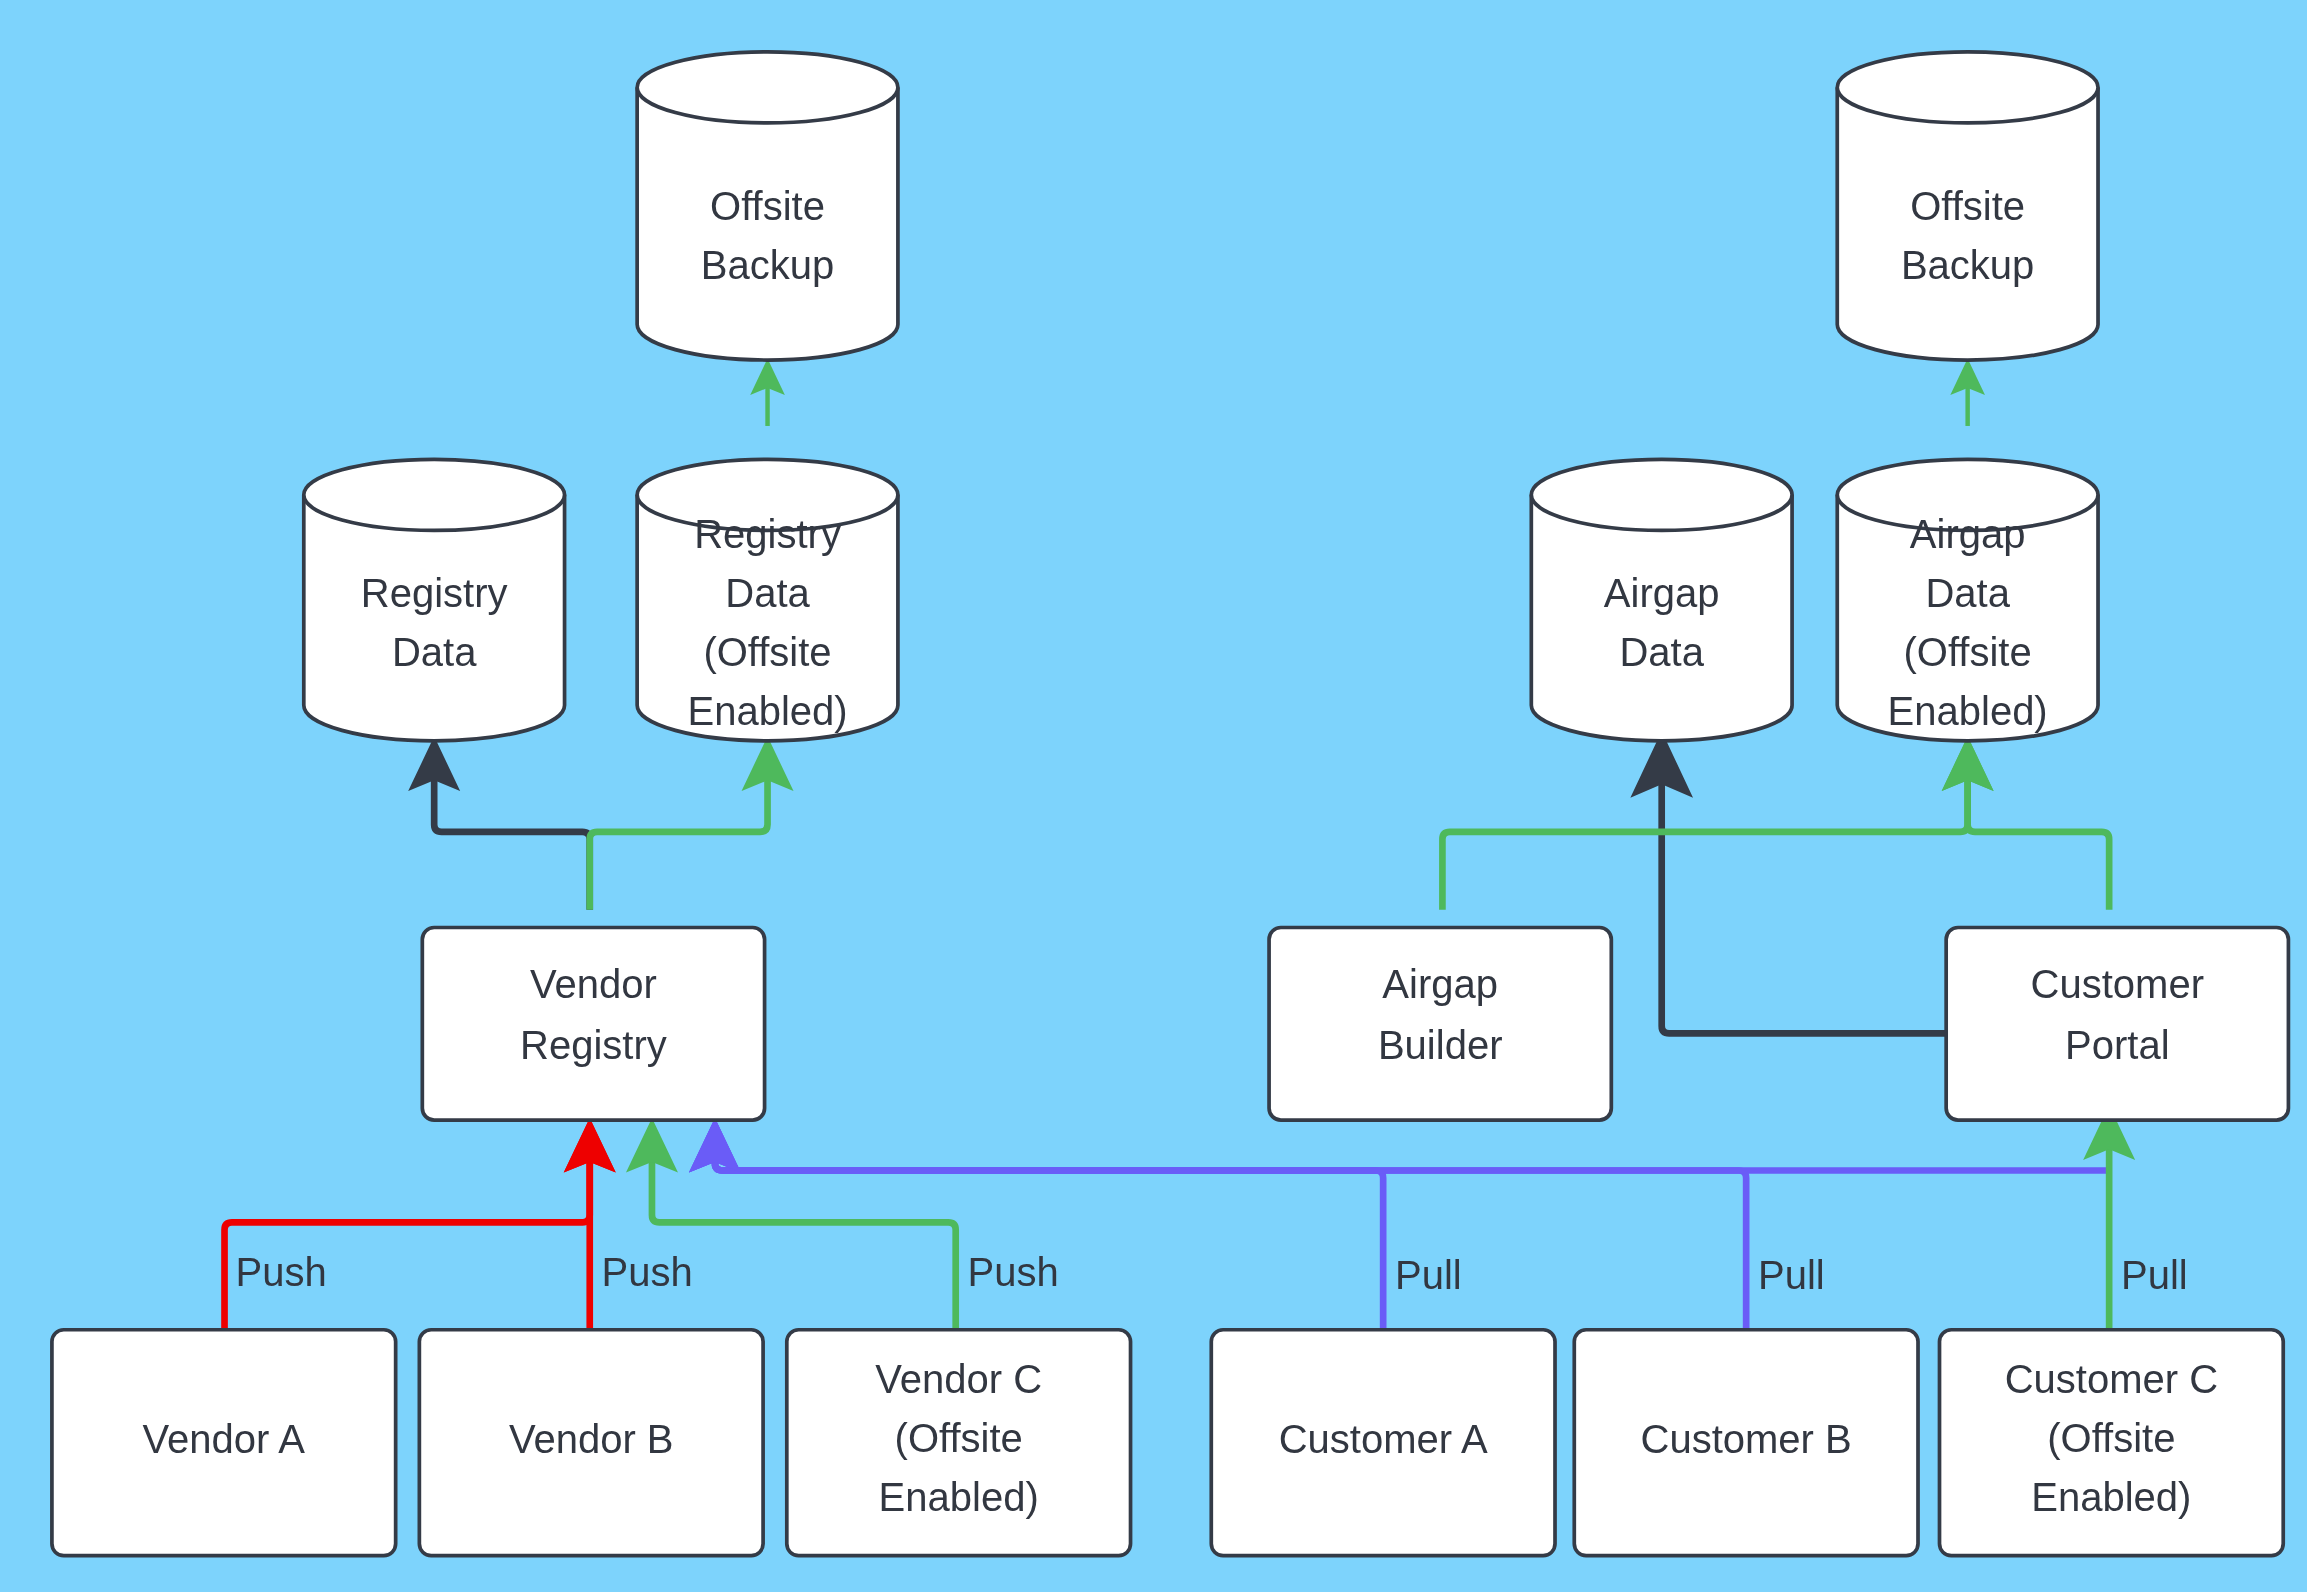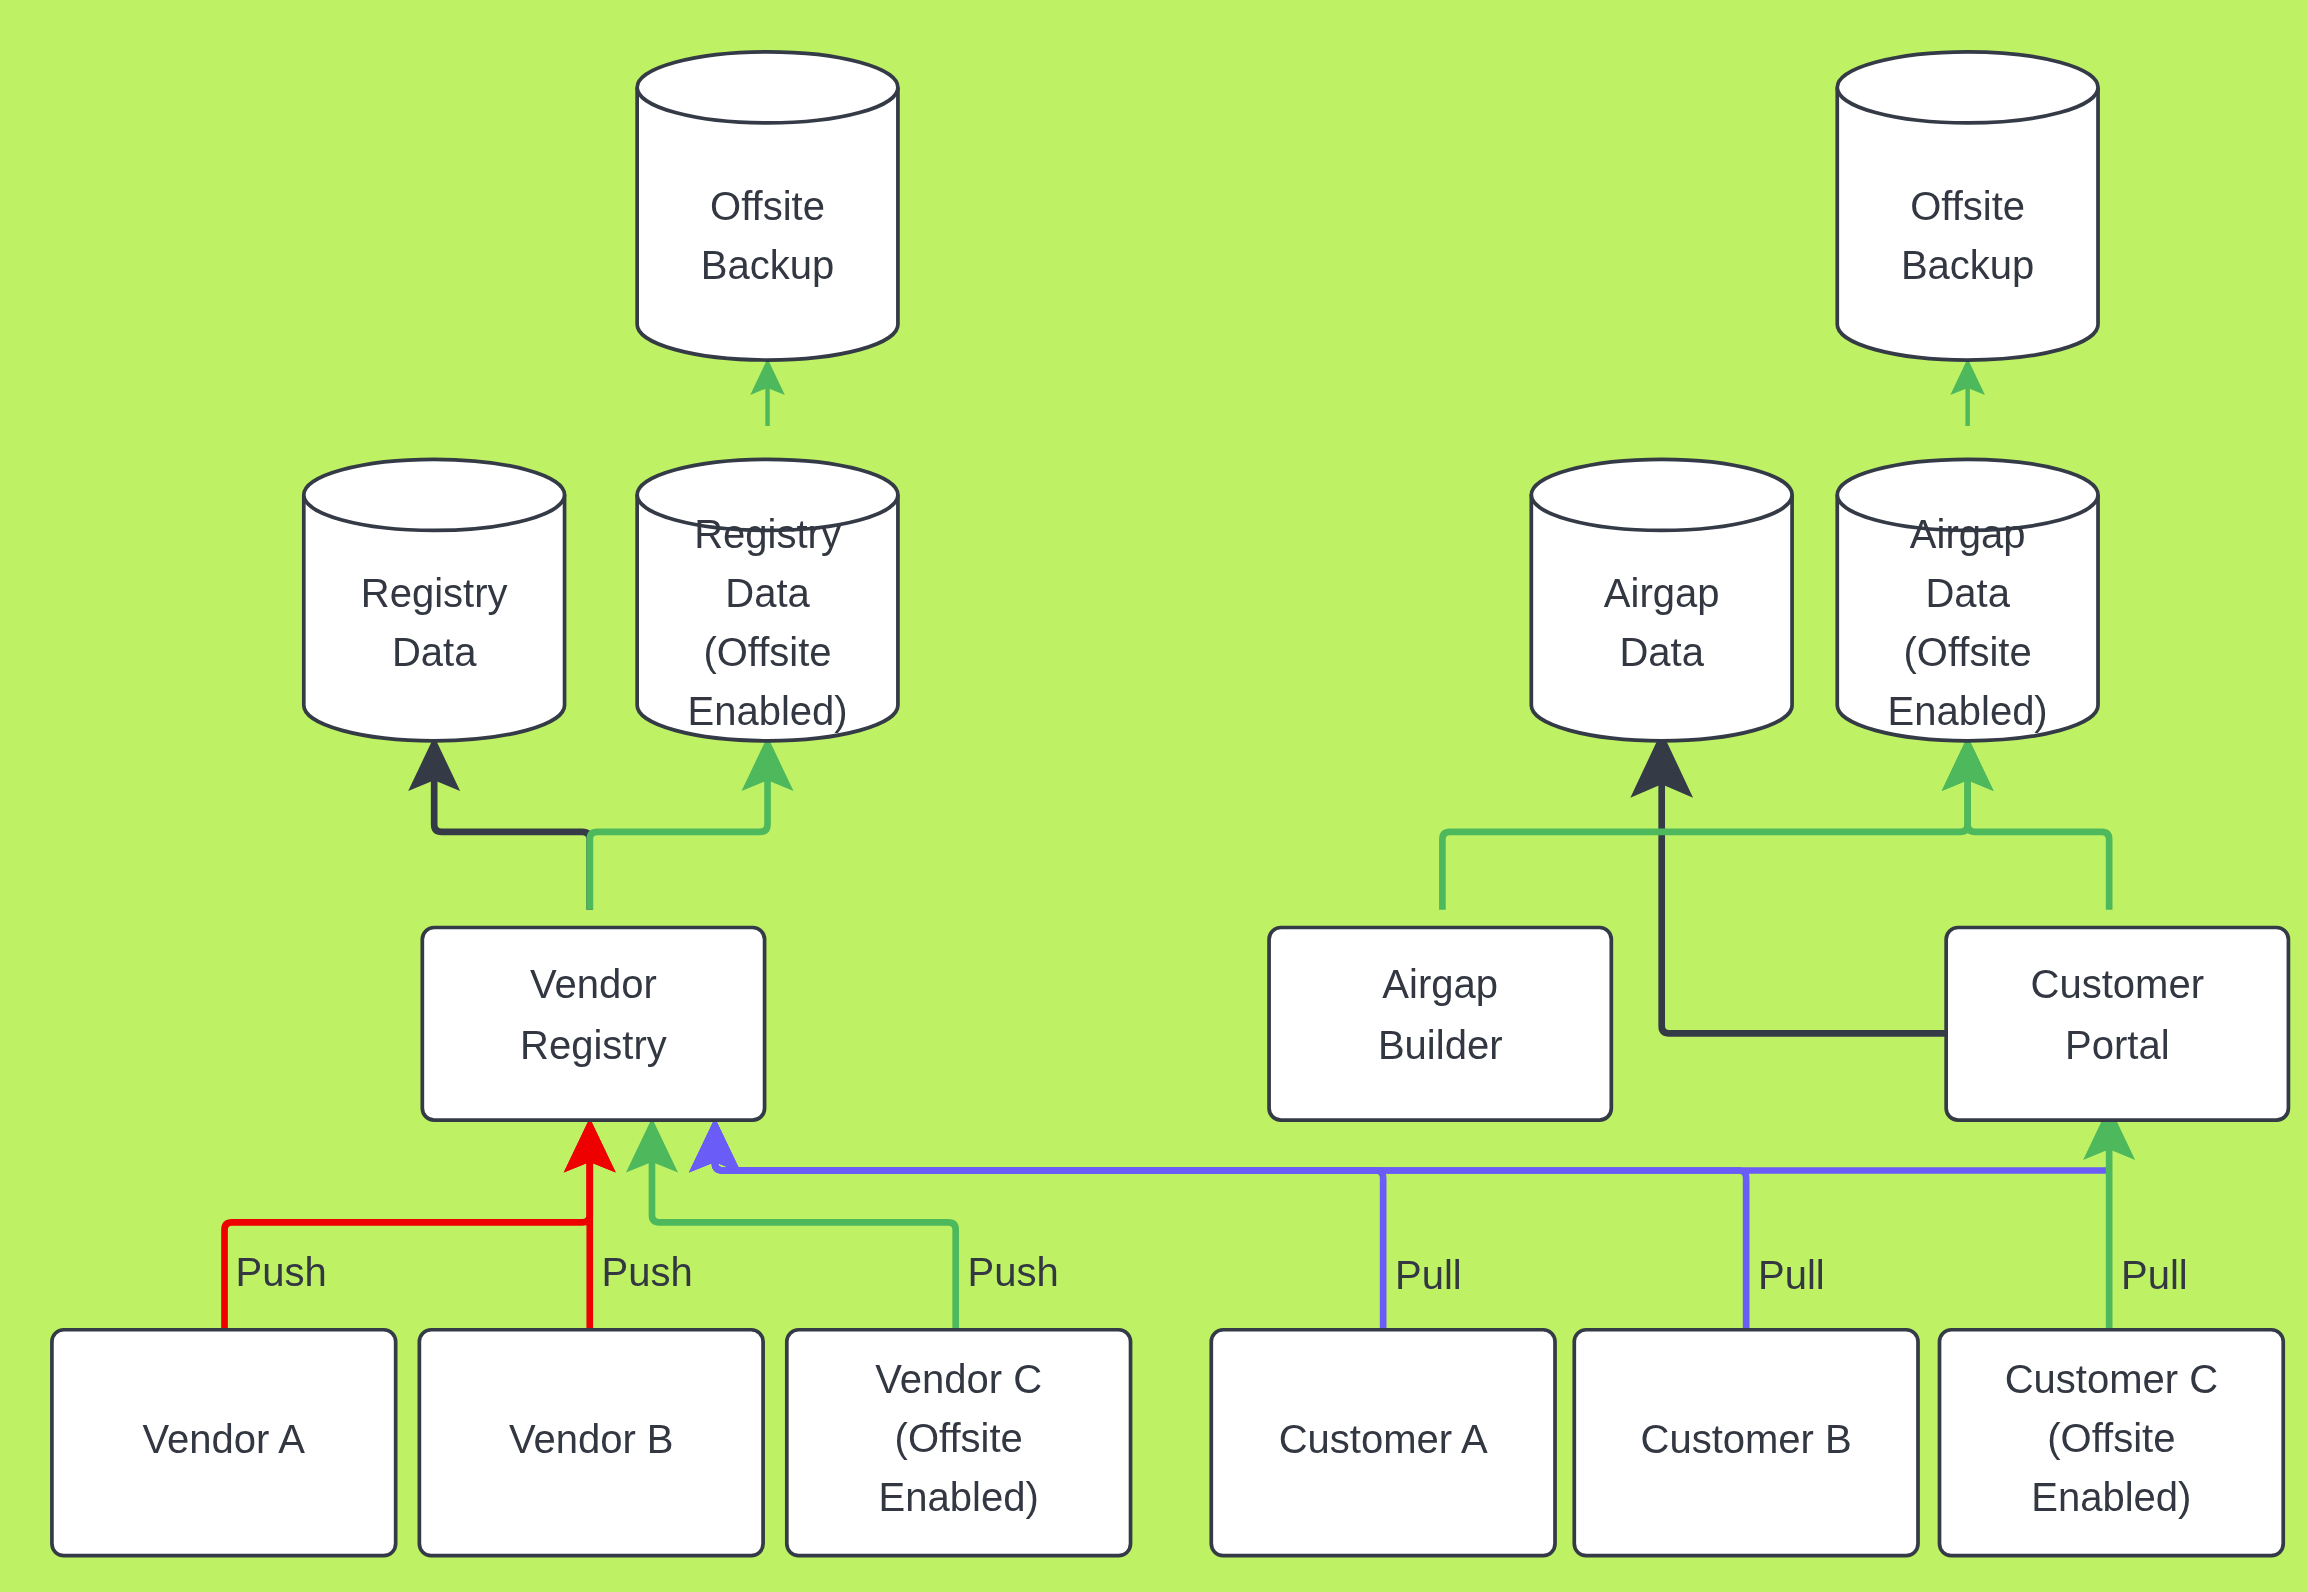--- a/index.html
+++ b/index.html
@@ -10,21 +10,21 @@
   body {
     width: 2307px;
     height: 1592px;
     font-family: "Liberation Sans", sans-serif;
     overflow: hidden;
   }
   #diagram-root {
     position: relative;
     width: 2307px;
     height: 1592px;
-    background: #bef264;
+    background: #7dd3fc;
   }
   svg.diagram {
     display: block;
     width: 2307px;
     height: 1592px;
   }
   .node-shape {
     fill: #ffffff;
     stroke: #343b47;
     stroke-width: 5;

